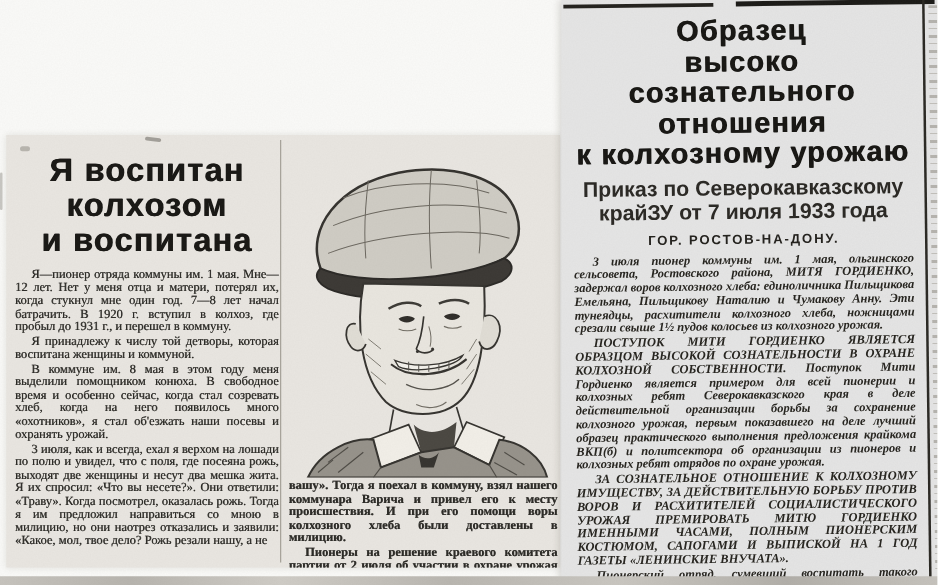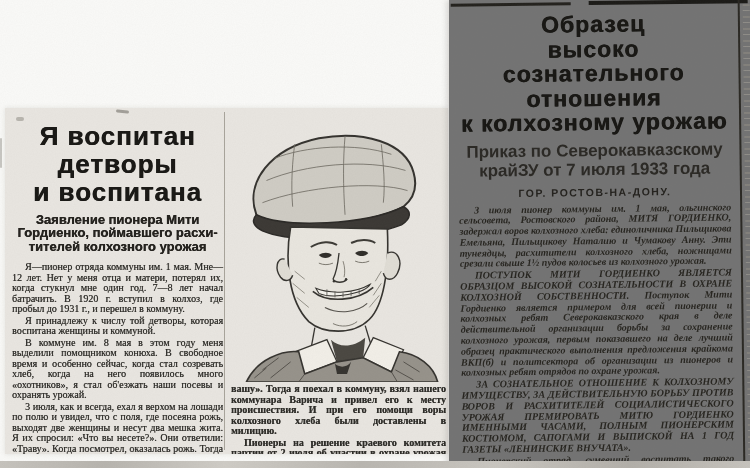--- a/index.html
+++ b/index.html
@@ -33,21 +33,21 @@
   }
   .col1 .bodytext{margin-top:9px;}
   .bodytext p{margin:0 0 1px 0;text-indent:13px;}
   .col-divider{position:absolute;left:219px;top:4px;bottom:4px;width:1px;background:#a8a49b;}
   .col2{position:absolute;left:226px;top:2px;width:215px;}
   .portrait-box{width:214px;height:272px;}
   .col2 .bodytext{margin-top:2px;font-weight:bold;}
   
   .clip-right{
     position:absolute;left:449px;top:0;width:301px;height:468px;
-    background:#737373;box-shadow:-3px 0 5px rgba(60,55,45,.15);
+    background:#e5e5e5;box-shadow:-3px 0 5px rgba(60,55,45,.15);
     overflow:hidden;
   }
   .rc-rot{position:absolute;left:0;top:0;width:301px;height:468px;transform:rotate(-0.7deg);transform-origin:150px 30px;}
   .topline-a{position:absolute;left:2px;top:2px;width:120px;height:3px;background:#23211d;}
   .topline-b{position:absolute;left:140px;top:1px;width:159px;height:4px;background:#1b1a17;}
   .rc-content{position:absolute;left:8px;top:8px;width:272px;}
   .rc-headline{
     font-family:"Liberation Sans",sans-serif;font-weight:bold;
     font-size:23px;line-height:24.5px;text-align:center;color:#171613;
     letter-spacing:1px;margin-top:4px;text-shadow:.6px 0 0 #171613;
@@ -85,27 +85,22 @@
   .grain{position:absolute;left:0;top:0;pointer-events:none;}
 </style>
 </head>
 <body>
 
 <div class="clip-left">
 
   <div class="col1">
     <div class="lc-title">
       <div>Я воспитан</div>
-      <div>детворы</div>
+      <div>колхозом</div>
       <div>и воспитана</div>
-    </div>
-    <div class="lc-subtitle">
-      <div>Заявление пионера Мити</div>
-      <div>Гордиенко, поймавшего расхи-</div>
-      <div>тителей колхозного урожая</div>
     </div>
     <div class="bodytext">
       <p>Я—пионер отряда коммуны им. 1 мая. Мне—12 лет. Нет у меня отца и матери, потерял их, когда стукнул мне один год. 7—8 лет начал батрачить. В 1920 г. вступил в колхоз, где пробыл до 1931 г., и перешел в коммуну.</p>
       <p>Я принадлежу к числу той детворы, которая воспитана женщины и коммуной.</p>
       <p>В коммуне им. 8 мая в этом году меня выделили помощником конюха. В свободное время и особенно сейчас, когда стал созревать хлеб, когда на него появилось много «охотников», я стал об'езжать наши посевы и охранять урожай.</p>
       <p>3 июля, как и всегда, ехал я верхом на лошади по полю и увидел, что с поля, где посеяна рожь, выходят две женщины и несут два мешка жита. Я их спросил: «Что вы несете?». Они ответили: «Траву». Когда посмотрел, оказалась рожь. Тогда я им предложил направиться со мною в милицию, но они наотрез отказались и заявили: «Какое, мол, твое дело? Рожь резали нашу, а не</p>
     </div>
   </div>
 
   <div class="col-divider"></div>

